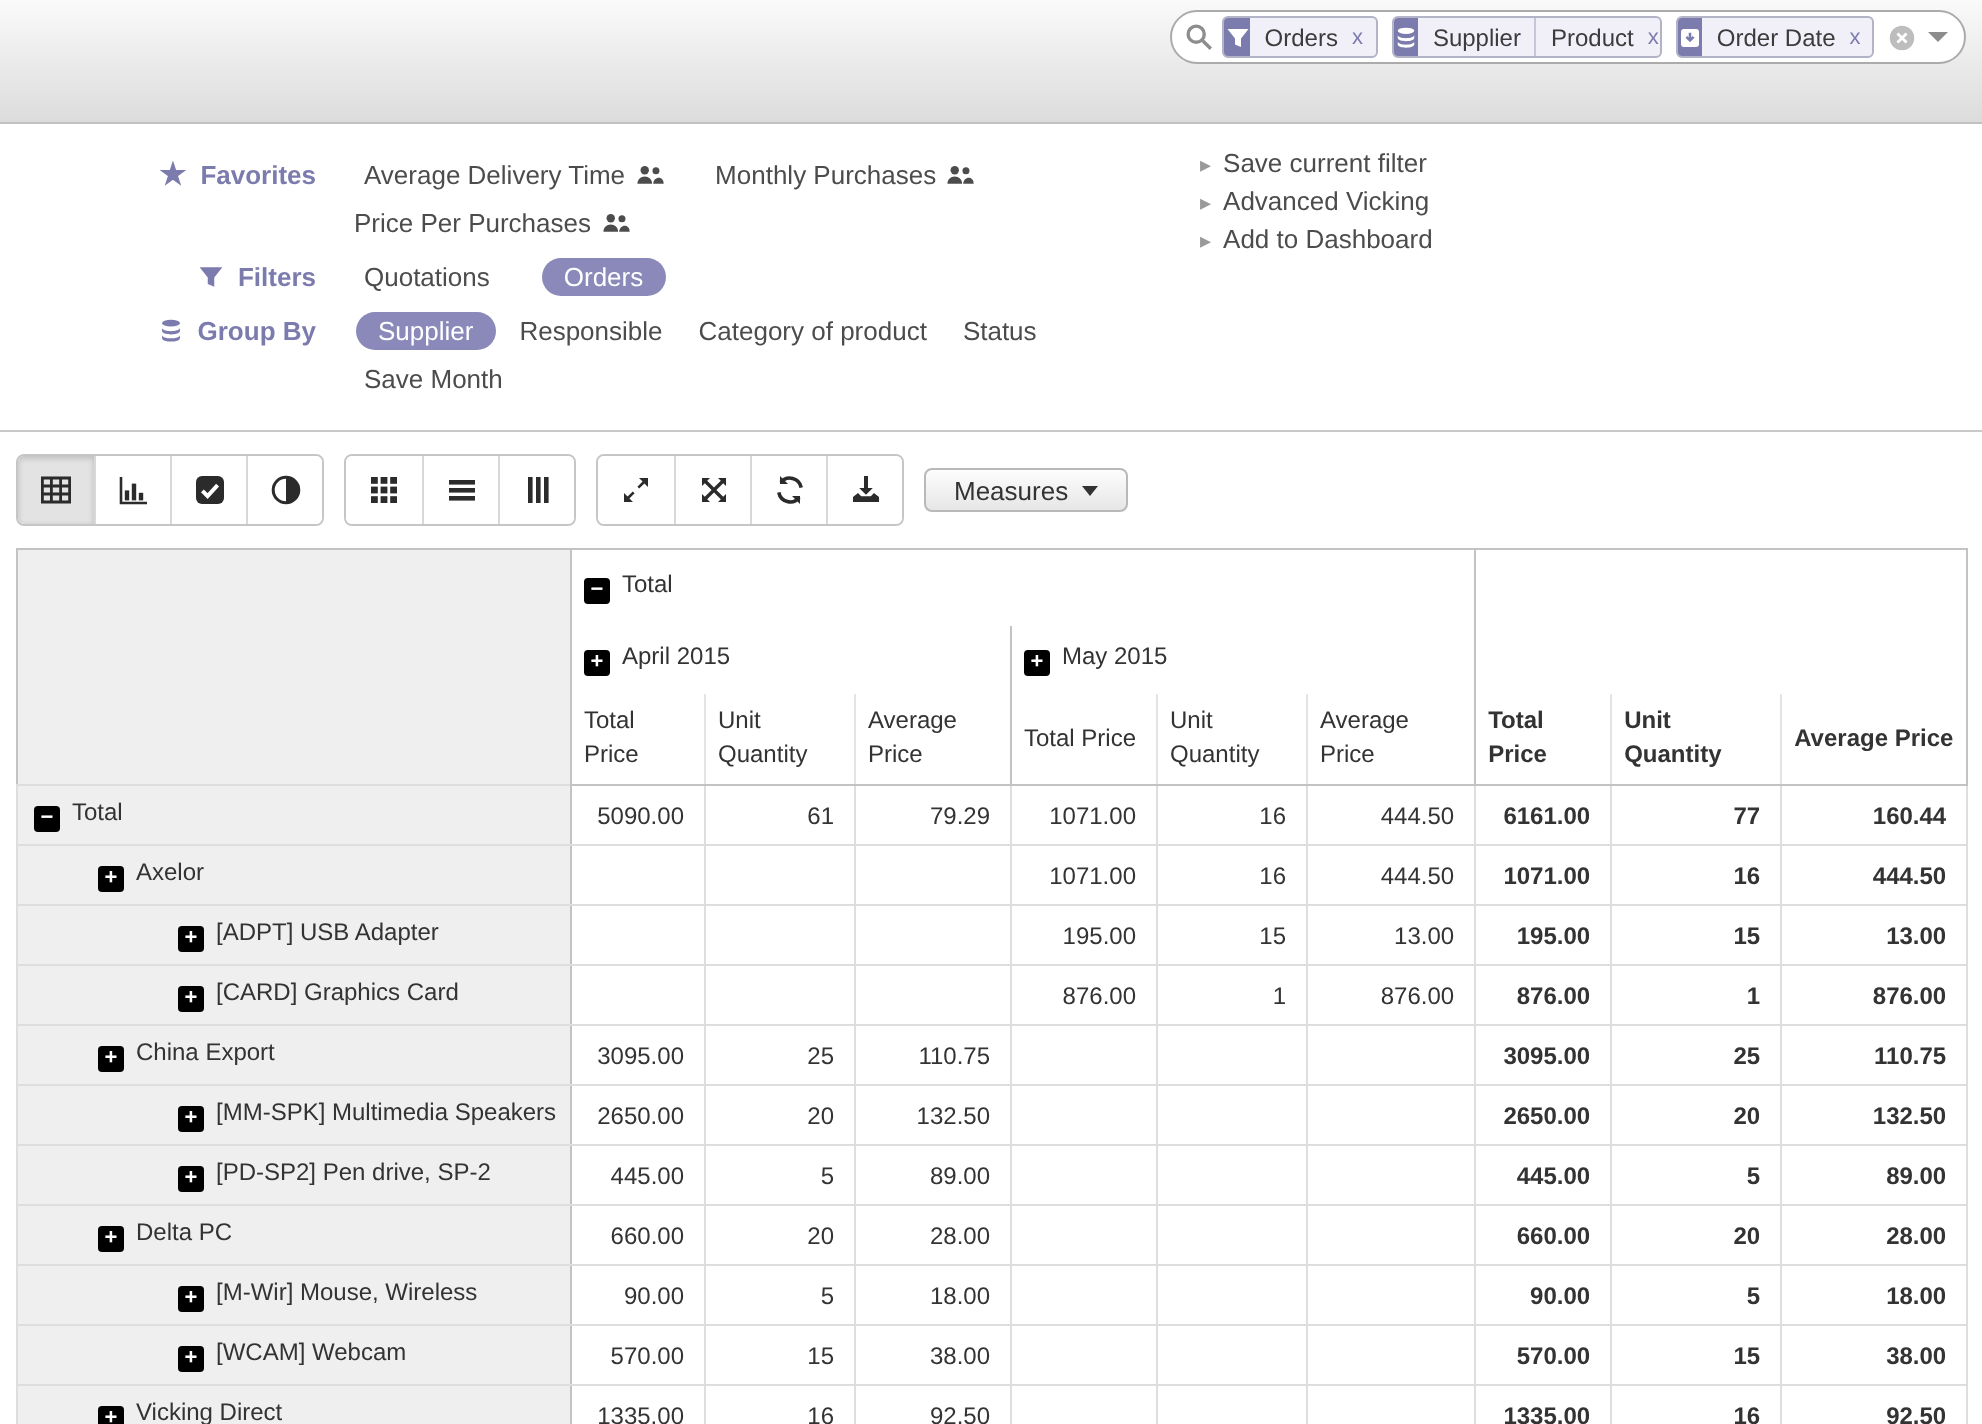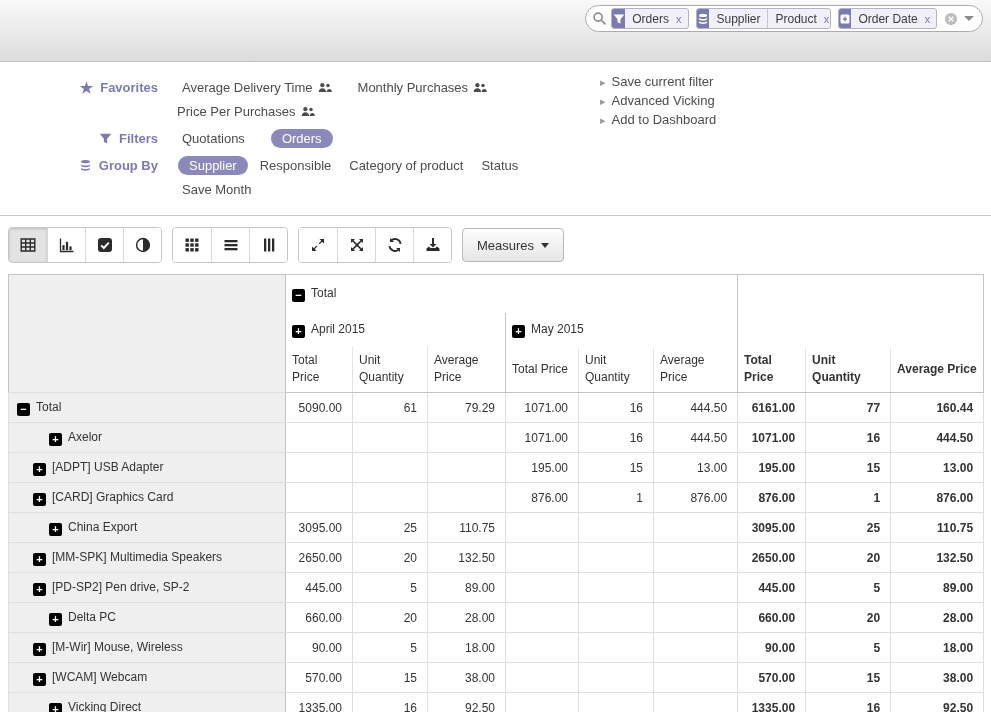--- a/index.html
+++ b/index.html
@@ -50,21 +50,21 @@
   .actions{position:absolute;left:600px;top:12px;font-size:13px;}
   .action-link{display:flex;align-items:center;gap:6px;margin-bottom:4px;cursor:pointer;color:#4c4c4c;}
   .tri::before{content:"\25B8";color:#9a9a9a;font-size:11px;}
   
   .toolbar{display:flex;align-items:center;gap:10px;padding:11px 8px;background:#fff;}
   .btn-group{display:flex;border:1px solid #c6c6c6;border-radius:4px;overflow:hidden;background:#fff;}
   .tbtn{width:38px;height:34px;display:flex;align-items:center;justify-content:center;
     color:#2b2b2b;background:#fff;cursor:pointer;border:none;border-left:1px solid #d8d8d8;padding:0;}
   .tbtn:first-child{border-left:none;}
   .tbtn.active{background:#e3e3e3;box-shadow:inset 0 1px 3px rgba(0,0,0,.18);}
-  .measures-btn{height:34px;padding:0 14px;border:1px solid #b9b9b9;border-radius:4px;
+  .measures-btn{height:22px;padding:0 14px;border:1px solid #b9b9b9;border-radius:4px;
     background:linear-gradient(#fdfdfd,#e6e6e6);color:#333;font-size:13px;
     display:flex;align-items:center;gap:7px;cursor:pointer;font-family:inherit;}
   .m-caret{width:0;height:0;border-left:4px solid transparent;border-right:4px solid transparent;border-top:5px solid #333;}
   
   table.pivot{border-collapse:collapse;margin:0 8px;width:975px;table-layout:fixed;
     font-size:12px;color:#333;border:1px solid var(--border-strong);}
   .pivot thead tr.h1{height:38px;}
   .pivot thead tr.h2{height:34px;}
   .pivot thead tr.h3{height:46px;}
   .pivot th{font-weight:normal;text-align:left;background:#fff;padding:2px 6px;vertical-align:middle;cursor:pointer;}
@@ -72,21 +72,21 @@
   .pivot th.grand-empty{border-left:1px solid var(--border-strong);cursor:default;}
   .pivot tr.h2 th.gb, .pivot tr.h3 th.gb{border-left:1px solid var(--border-strong);}
   .pivot tr.h3 th{border-left:1px solid #e4e4e4;border-bottom:1px solid var(--border-strong);line-height:1.45;vertical-align:middle;}
   .pivot tr.h3 th.bold{font-weight:bold;}
   .pivot tbody tr{height:30px;}
   .pivot tbody td{border:1px solid var(--border-light);background:#fff;}
   .pivot td.rowlabel{background:var(--label-cell-bg);border-right:1px solid var(--border-strong);cursor:pointer;white-space:nowrap;overflow:hidden;}
   .pivot td.num{text-align:right;padding-right:10px;}
   .pivot td.num.bold{font-weight:bold;}
   .pivot td.gb, .pivot tbody td.gb{border-left:1px solid #cfcfcf;}
-  .lvl0{padding-left:8px;} .lvl1{padding-left:40px;} .lvl2{padding-left:24px;}
+  .lvl0{padding-left:8px;} .lvl1{padding-left:40px;} .lvl2{padding-left:80px;}
   .pm{display:inline-block;width:13px;height:13px;background:#000;color:#fff;border-radius:2px;
     text-align:center;line-height:13px;font-size:11px;font-weight:bold;margin-right:6px;vertical-align:-2px;cursor:pointer;}
   .pm.minus::before{content:"\2212";}
   .pm.plus::before{content:"+";}
   svg{display:block;}
 </style>
 </head>
 <body>
 
 <div class="topband">

